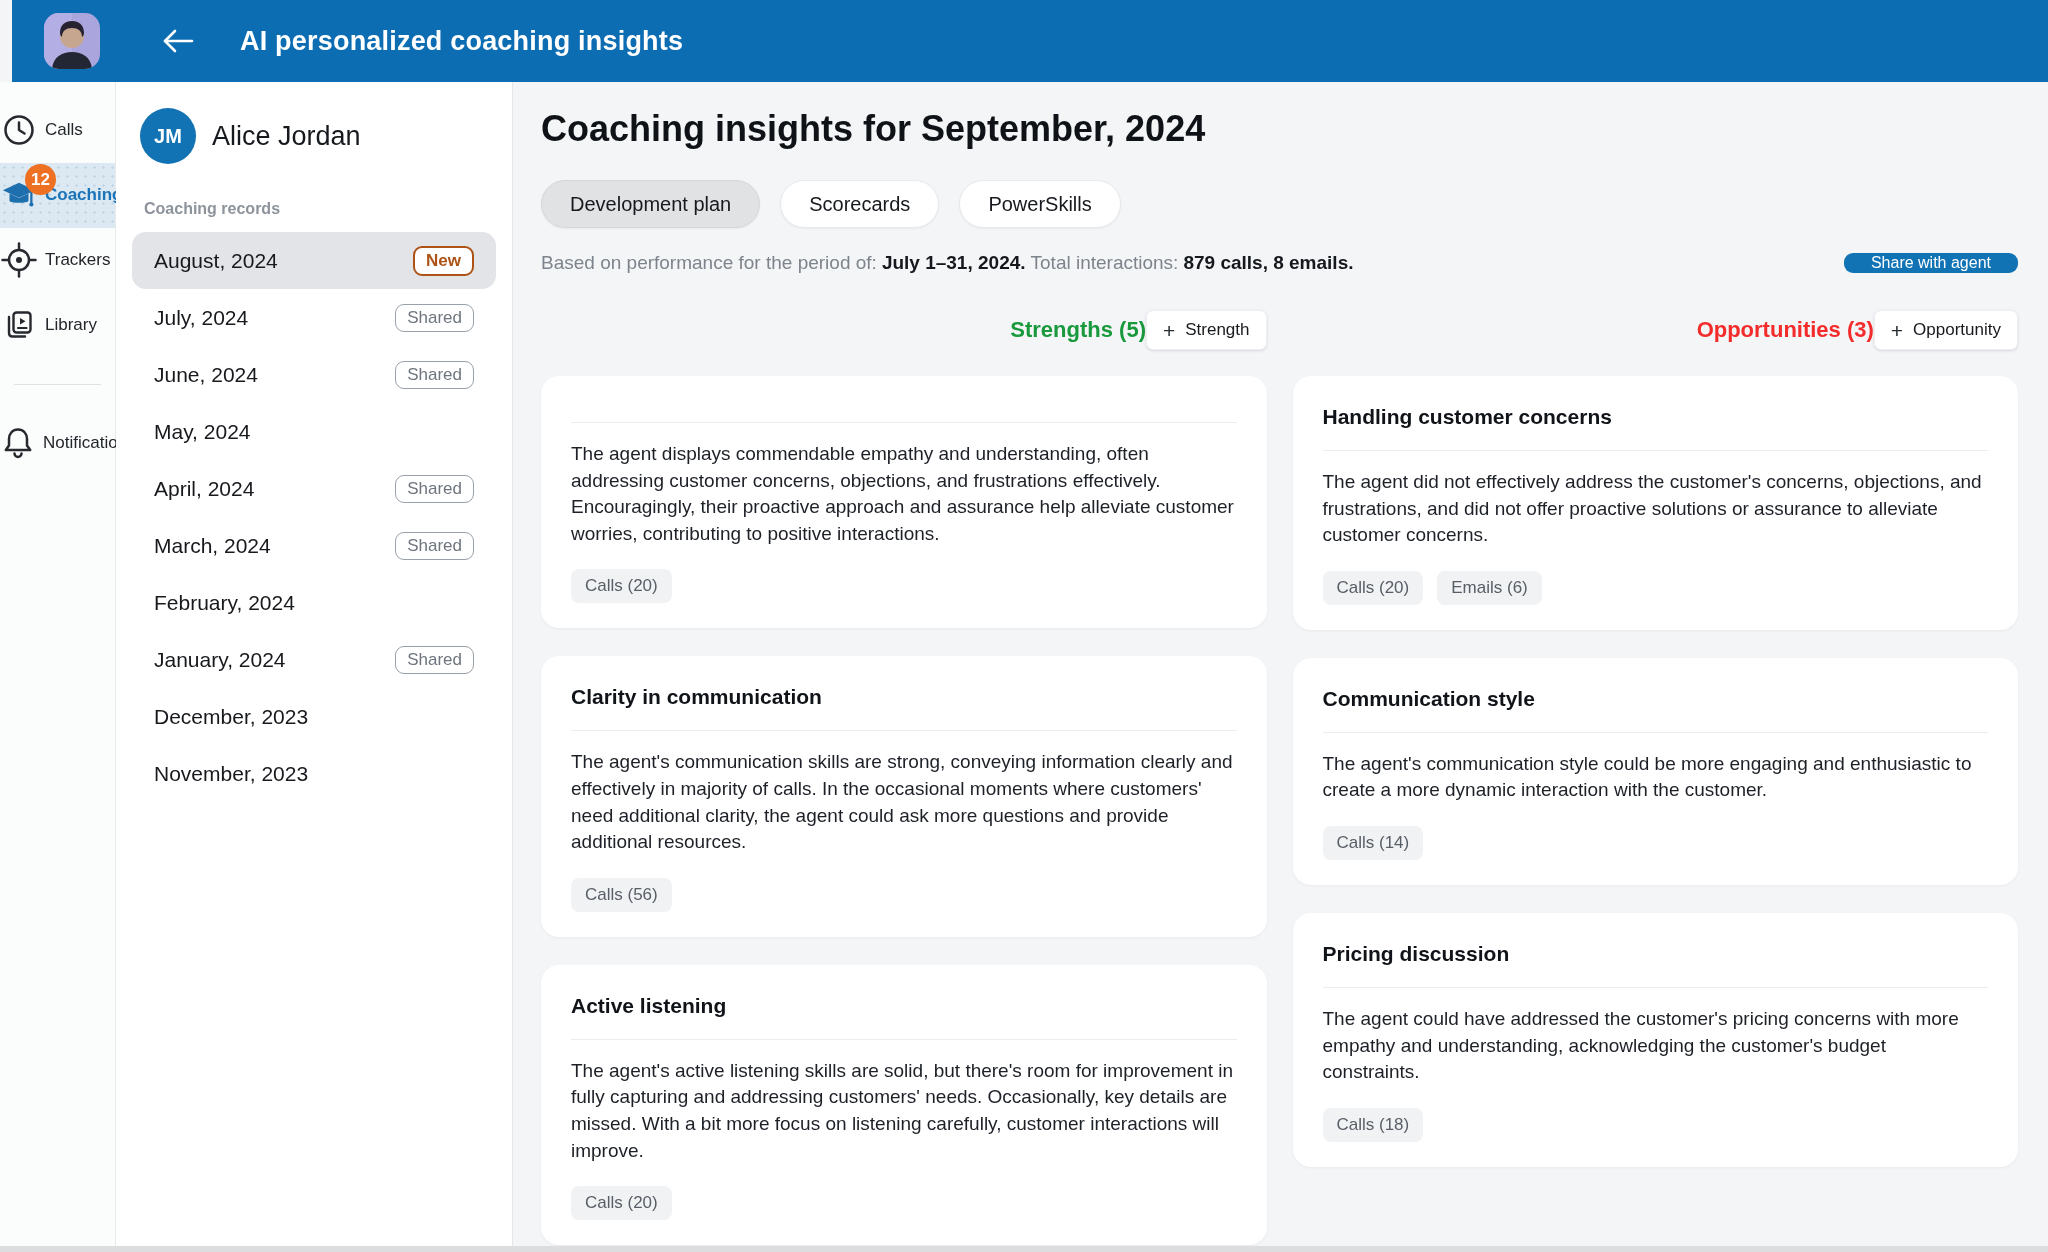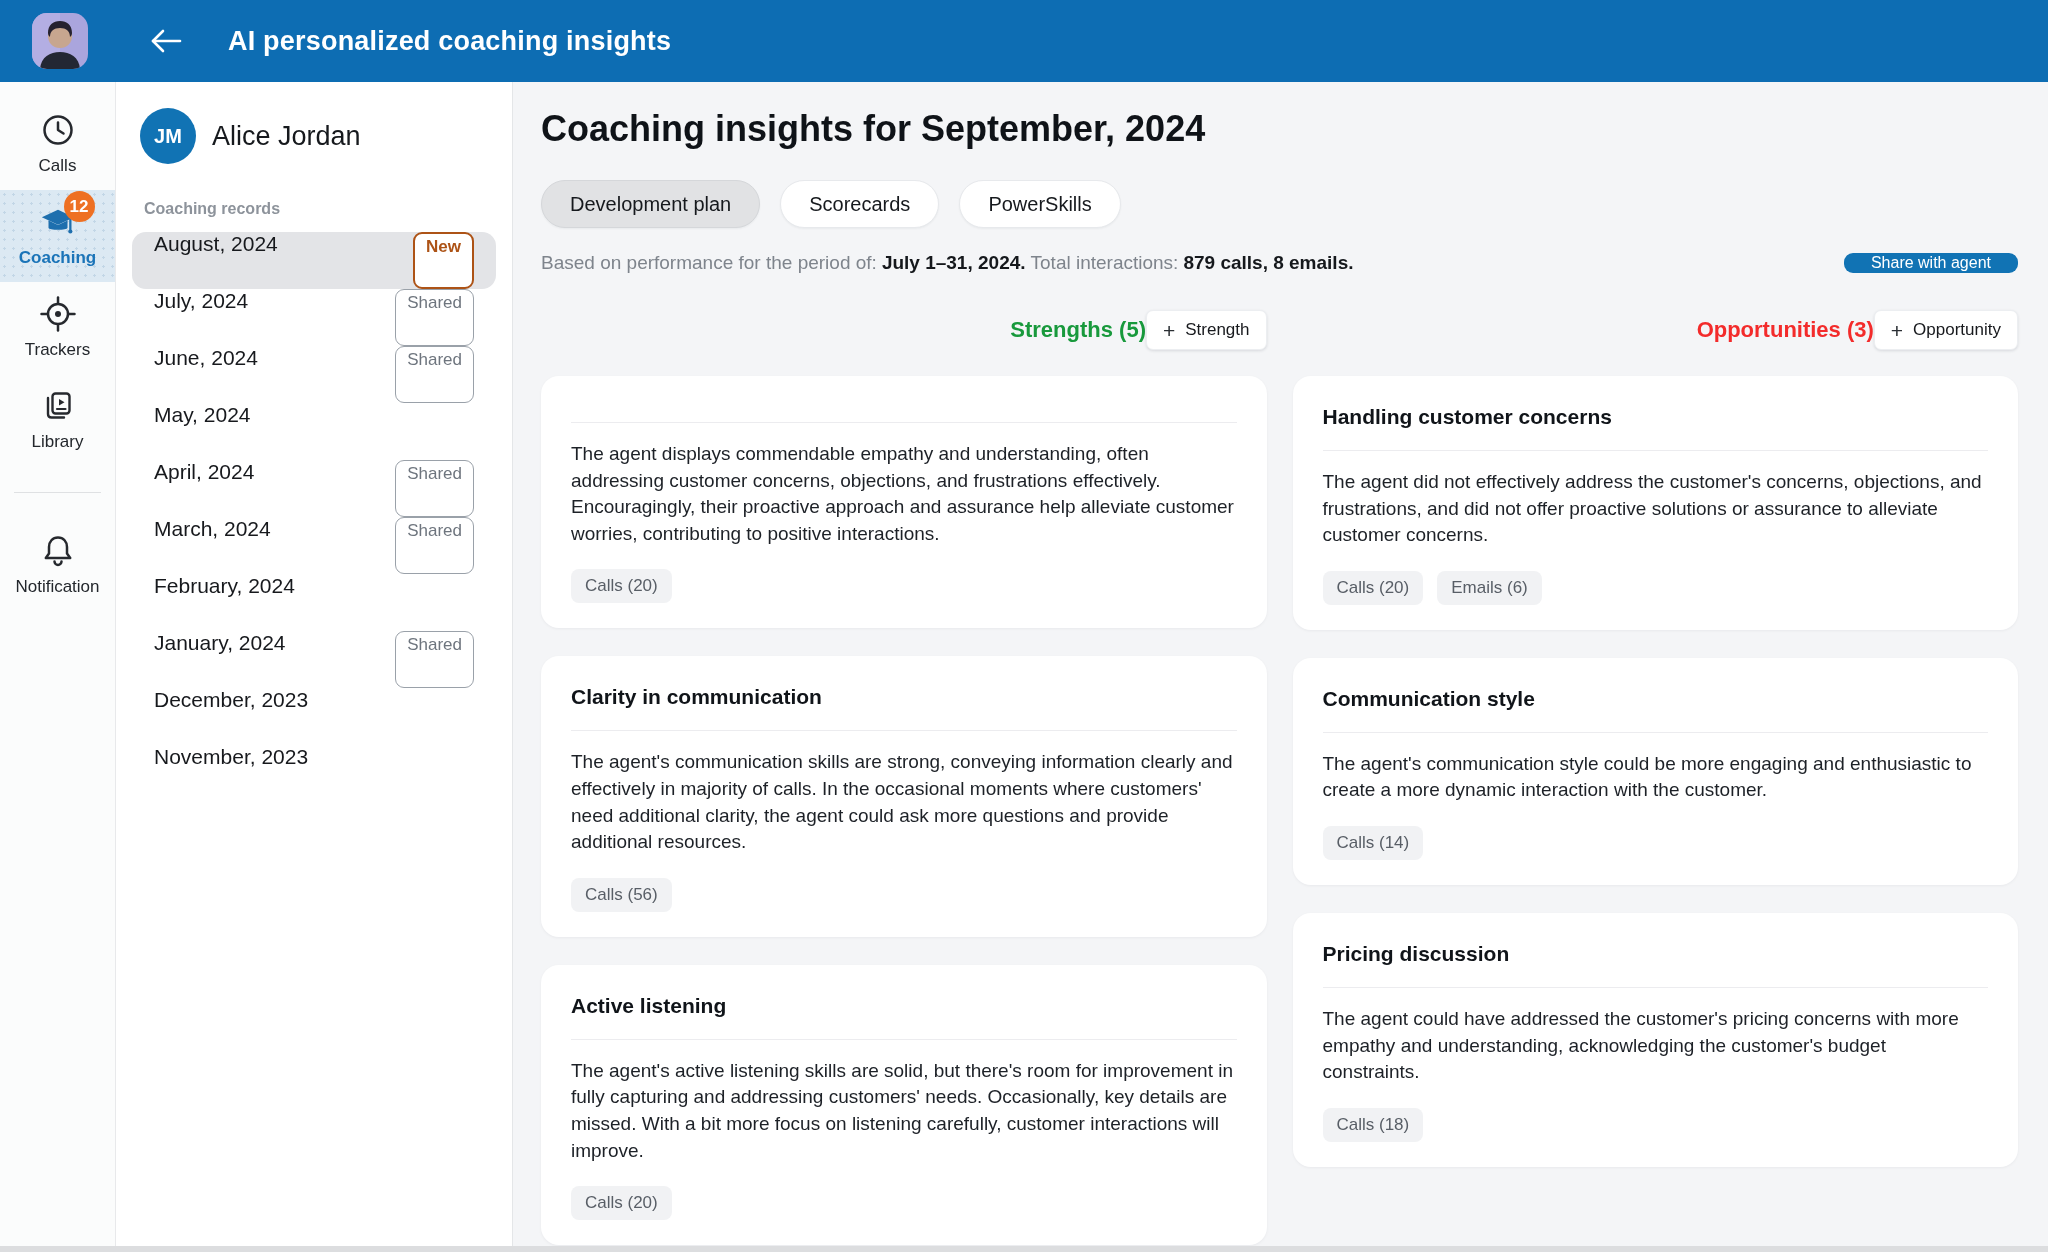--- a/index.html
+++ b/index.html
@@ -9,46 +9,46 @@
     --red:#f32b2b;
     --badge-orange:#ee7023;
     --new-orange:#ad5316;
   }
   *{box-sizing:border-box;margin:0;padding:0;}
   html,body{background:#e9eaec;}
   body{font-family:"Liberation Sans","DejaVu Sans",sans-serif;}
   .app{width:2048px;height:1252px;position:relative;overflow:hidden;background:#f4f5f7;display:flex;flex-direction:column;}
 
   
-  .topbar{height:82px;flex:0 0 82px;background:var(--header-blue);display:flex;align-items:center;padding:0 16px 0 32px;}
+  .topbar{height:82px;flex:0 0 82px;background:var(--header-blue);display:flex;align-items:center;padding:0 16px 0 32px;margin-left:12px;}
   .photo-avatar{width:56px;height:56px;border-radius:15px;overflow:hidden;flex:0 0 56px;cursor:pointer;}
   .photo-avatar svg{display:block;}
   .back-arrow{margin-left:60px;margin-right:44px;width:36px;height:36px;display:flex;align-items:center;justify-content:center;cursor:pointer;}
   .topbar-title{color:#fff;font-size:27px;font-weight:700;letter-spacing:.2px;}
 
   
   .body{flex:1;display:flex;min-height:0;}
 
   
   .rail{width:116px;flex:0 0 116px;background:#fbfcfc;border-right:1px solid #e8e9eb;display:flex;flex-direction:column;padding-top:16px;}
-  .rail-item{display:flex;flex-direction:column;align-items:center;gap:7px;padding:13px 0 14px;cursor:pointer;}
+  .rail-item{display:flex;flex-direction:row;align-items:center;gap:7px;padding:13px 0 14px;cursor:pointer;}
   .rail-item .icon{width:38px;height:38px;position:relative;display:flex;align-items:center;justify-content:center;}
   .rail-label{font-size:17px;color:#23272c;font-weight:500;}
   .rail-item.active{background:#dce9f3;background-image:radial-gradient(#c2d6e6 1px,transparent 1.2px);background-size:9px 9px;}
   .rail-item.active .rail-label{color:#1b74b8;font-weight:700;}
   .nav-badge{position:absolute;top:-12px;right:-18px;min-width:31px;height:31px;border-radius:50%;background:var(--badge-orange);color:#fff;font-size:17px;font-weight:700;display:flex;align-items:center;justify-content:center;}
   .rail-divider{height:1px;background:#dfe1e3;margin:26px 14px;}
 
   
   .records{width:397px;flex:0 0 397px;background:#fff;border-right:1px solid #e4e6e8;padding:22px 16px 0;overflow:hidden;}
   .user-row{display:flex;align-items:center;gap:16px;padding:4px 8px;}
   .user-avatar{width:56px;height:56px;border-radius:50%;background:var(--accent-blue);color:#fff;display:flex;align-items:center;justify-content:center;font-size:20px;font-weight:600;flex:0 0 56px;}
   .user-name{font-size:27px;color:#16191d;font-weight:500;}
   .records-label{font-size:16px;color:#8d939b;font-weight:600;margin:32px 0 14px 12px;}
-  .record-row{height:57px;display:flex;justify-content:space-between;padding:0 22px;border-radius:14px;font-size:21px;color:#17191d;cursor:pointer;}
+  .record-row{height:57px;display:flex;align-items:center;justify-content:space-between;padding:13px 22px;border-radius:14px;font-size:21px;color:#17191d;cursor:pointer;}
   .record-row.selected{background:#e3e4e7;}
   .record-badge{font-size:17px;padding:3px 11px;border-radius:9px;border:2px solid;background:#fff;}
   .record-badge--new{color:var(--new-orange);border-color:var(--new-orange);font-weight:700;}
   .record-badge--shared{color:#6e757e;border-color:#9aa1a9;border-width:1.5px;font-weight:500;}
 
   
   .main{flex:1;background:#f4f5f7;padding:26px 30px 0 28px;overflow:hidden;}
   .page-title{font-size:36px;font-weight:700;color:#0f1318;}
   .tabs{display:flex;gap:20px;margin-top:30px;}
   .tab{height:48px;padding:0 28px;border-radius:26px;background:#fff;border:1px solid #e7e9ec;display:flex;align-items:center;font-size:20px;color:#16191d;box-shadow:0 1px 2px rgba(20,30,40,.05);cursor:pointer;}

